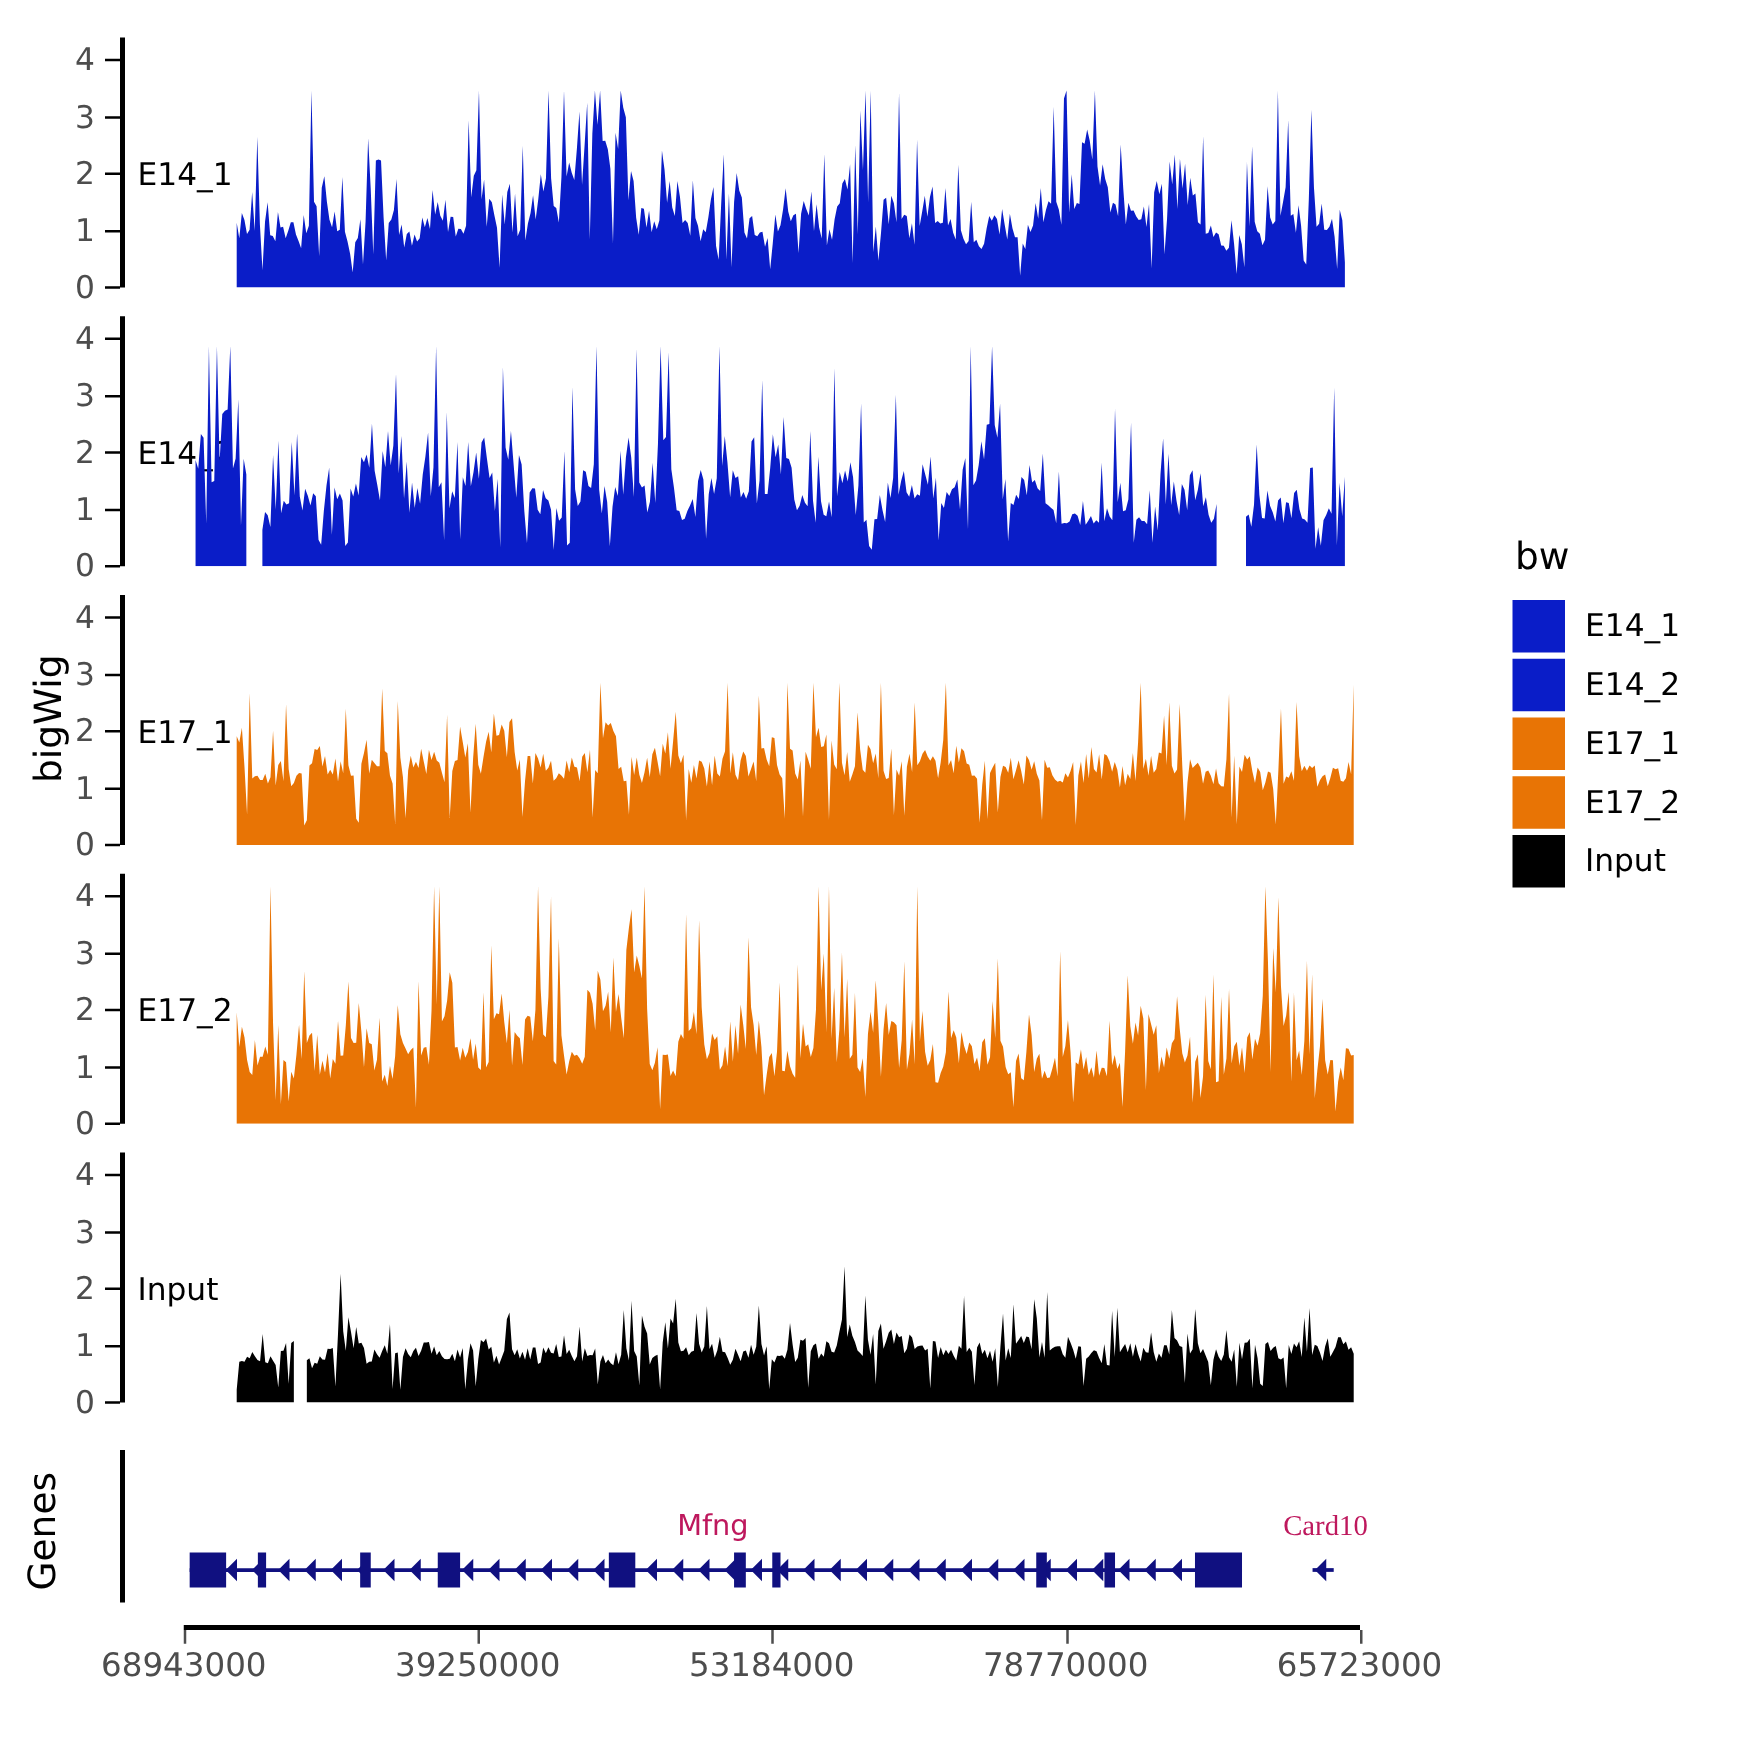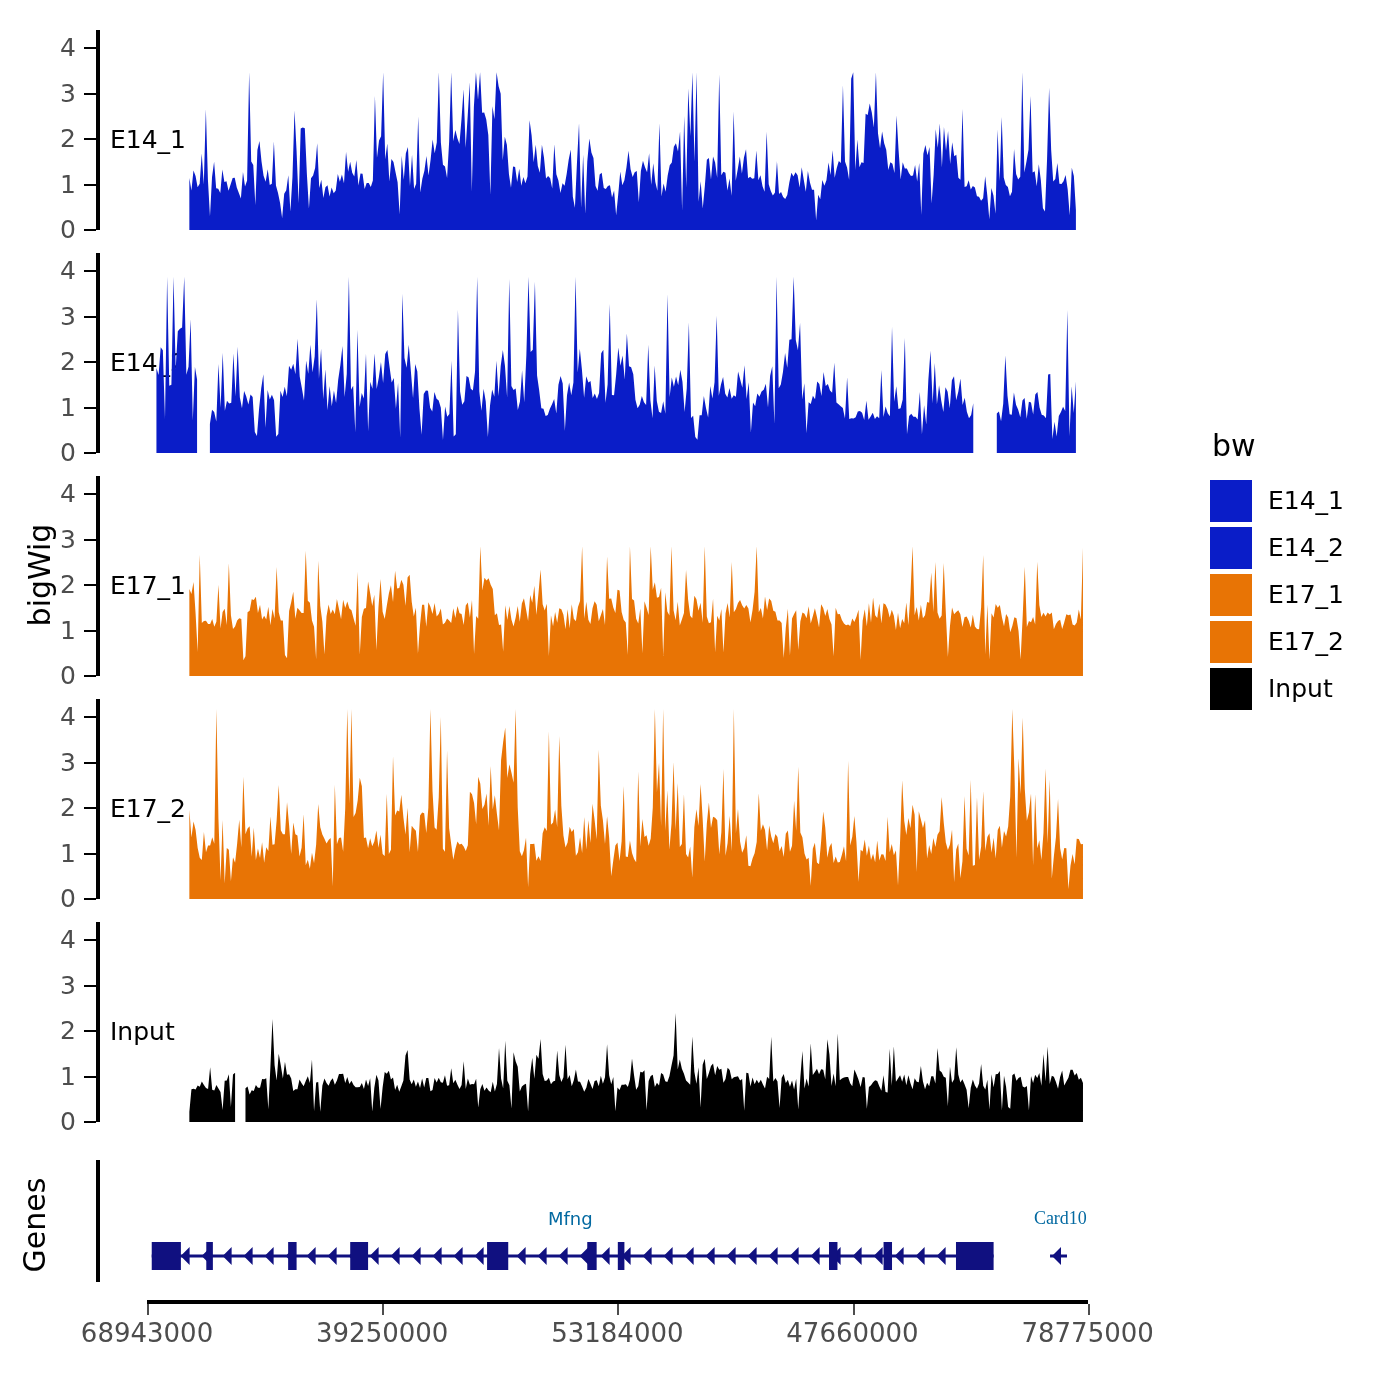--- a/index.html
+++ b/index.html
@@ -38,21 +38,21 @@
   .track-label{
     position:absolute;font-size:25px;color:#000;white-space:nowrap;
   }
   .trackwrap{position:absolute;left:100px;top:0;}
   .trackwrap svg{display:block;}
 
   
   #genes-panel{position:absolute;left:0;top:1160px;width:1180px;height:140px;}
   #genes-axis{position:absolute;left:96px;top:0px;width:4px;height:122px;background:#000;}
   .gene-name{
-    position:absolute;font-size:18px;color:#0369a1;white-space:nowrap;
+    position:absolute;font-size:23px;color:#be185d;white-space:nowrap;
     transform:translateX(-50%);
   }
   #gene-svg{position:absolute;left:0;top:0;}
 
   
   #xaxis-line{position:absolute;left:195px;top:1300px;width:900px;height:4px;background:#000;}
   .xtick{position:absolute;top:1304px;width:2px;height:11px;background:#4d4d4d;}
   .xlab{
     position:absolute;top:1318px;font-size:26px;color:#4d4d4d;
     white-space:nowrap;transform:translateX(-50%);
@@ -244,23 +244,23 @@
 
   <div id="xaxis-line" style="left: 147.032px; width: 940.639px;"></div>
   <div id="xaxis-ticks">
       <div class="xtick" style="left: 147.032px;"></div>
       <div class="xlab" style="left: 147.032px;">68943000</div>
       <div class="xtick" style="left: 382.192px;"></div>
       <div class="xlab" style="left: 382.192px;">39250000</div>
       <div class="xtick" style="left: 617.352px;"></div>
       <div class="xlab" style="left: 617.352px;">53184000</div>
       <div class="xtick" style="left: 852.511px;"></div>
-      <div class="xlab" style="left: 852.511px;">47660000</div>
+      <div class="xlab" style="left: 852.511px;">78770000</div>
       <div class="xtick" style="left: 1087.67px;"></div>
-      <div class="xlab" style="left: 1087.67px;">78775000</div>
+      <div class="xlab" style="left: 1087.67px;">65723000</div>
     </div>
 
   <div id="legend">
     <div id="legend-title">bw</div>
     <div id="legend-items">
         <div class="legend-row">
           <div class="legend-key" style="background: rgb(10, 29, 200);"></div>
           <div class="legend-label">E14_1</div>
         </div>
         <div class="legend-row">

